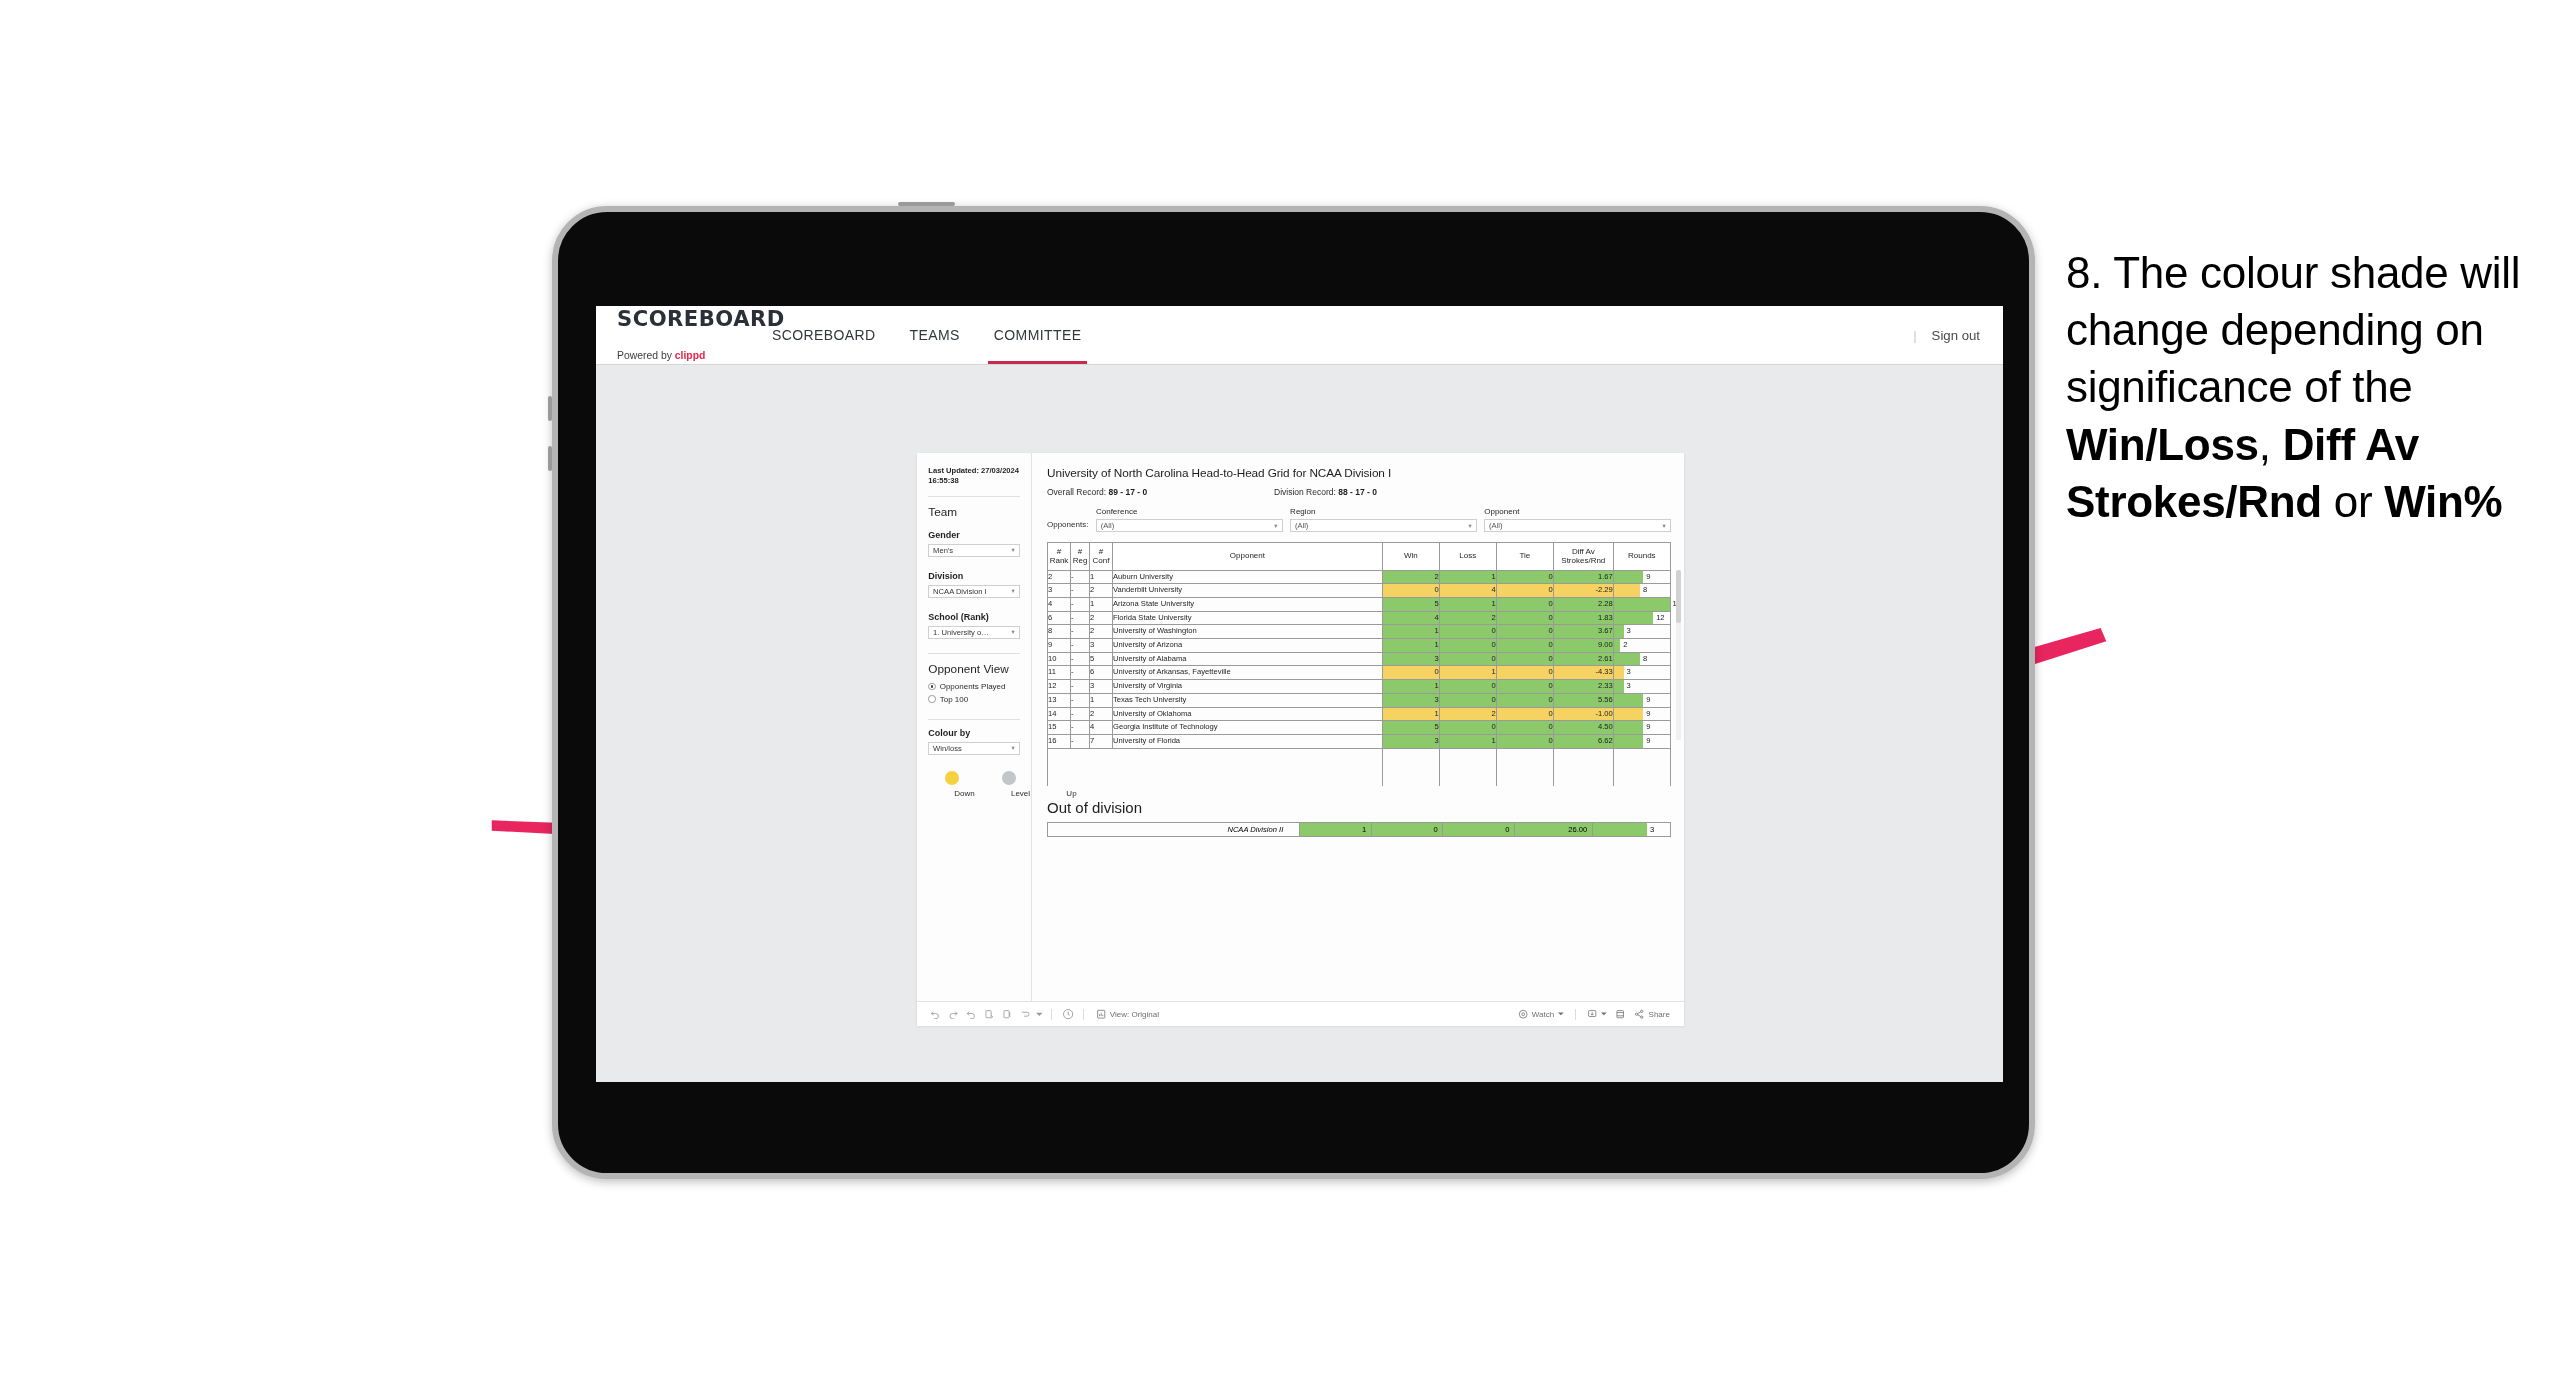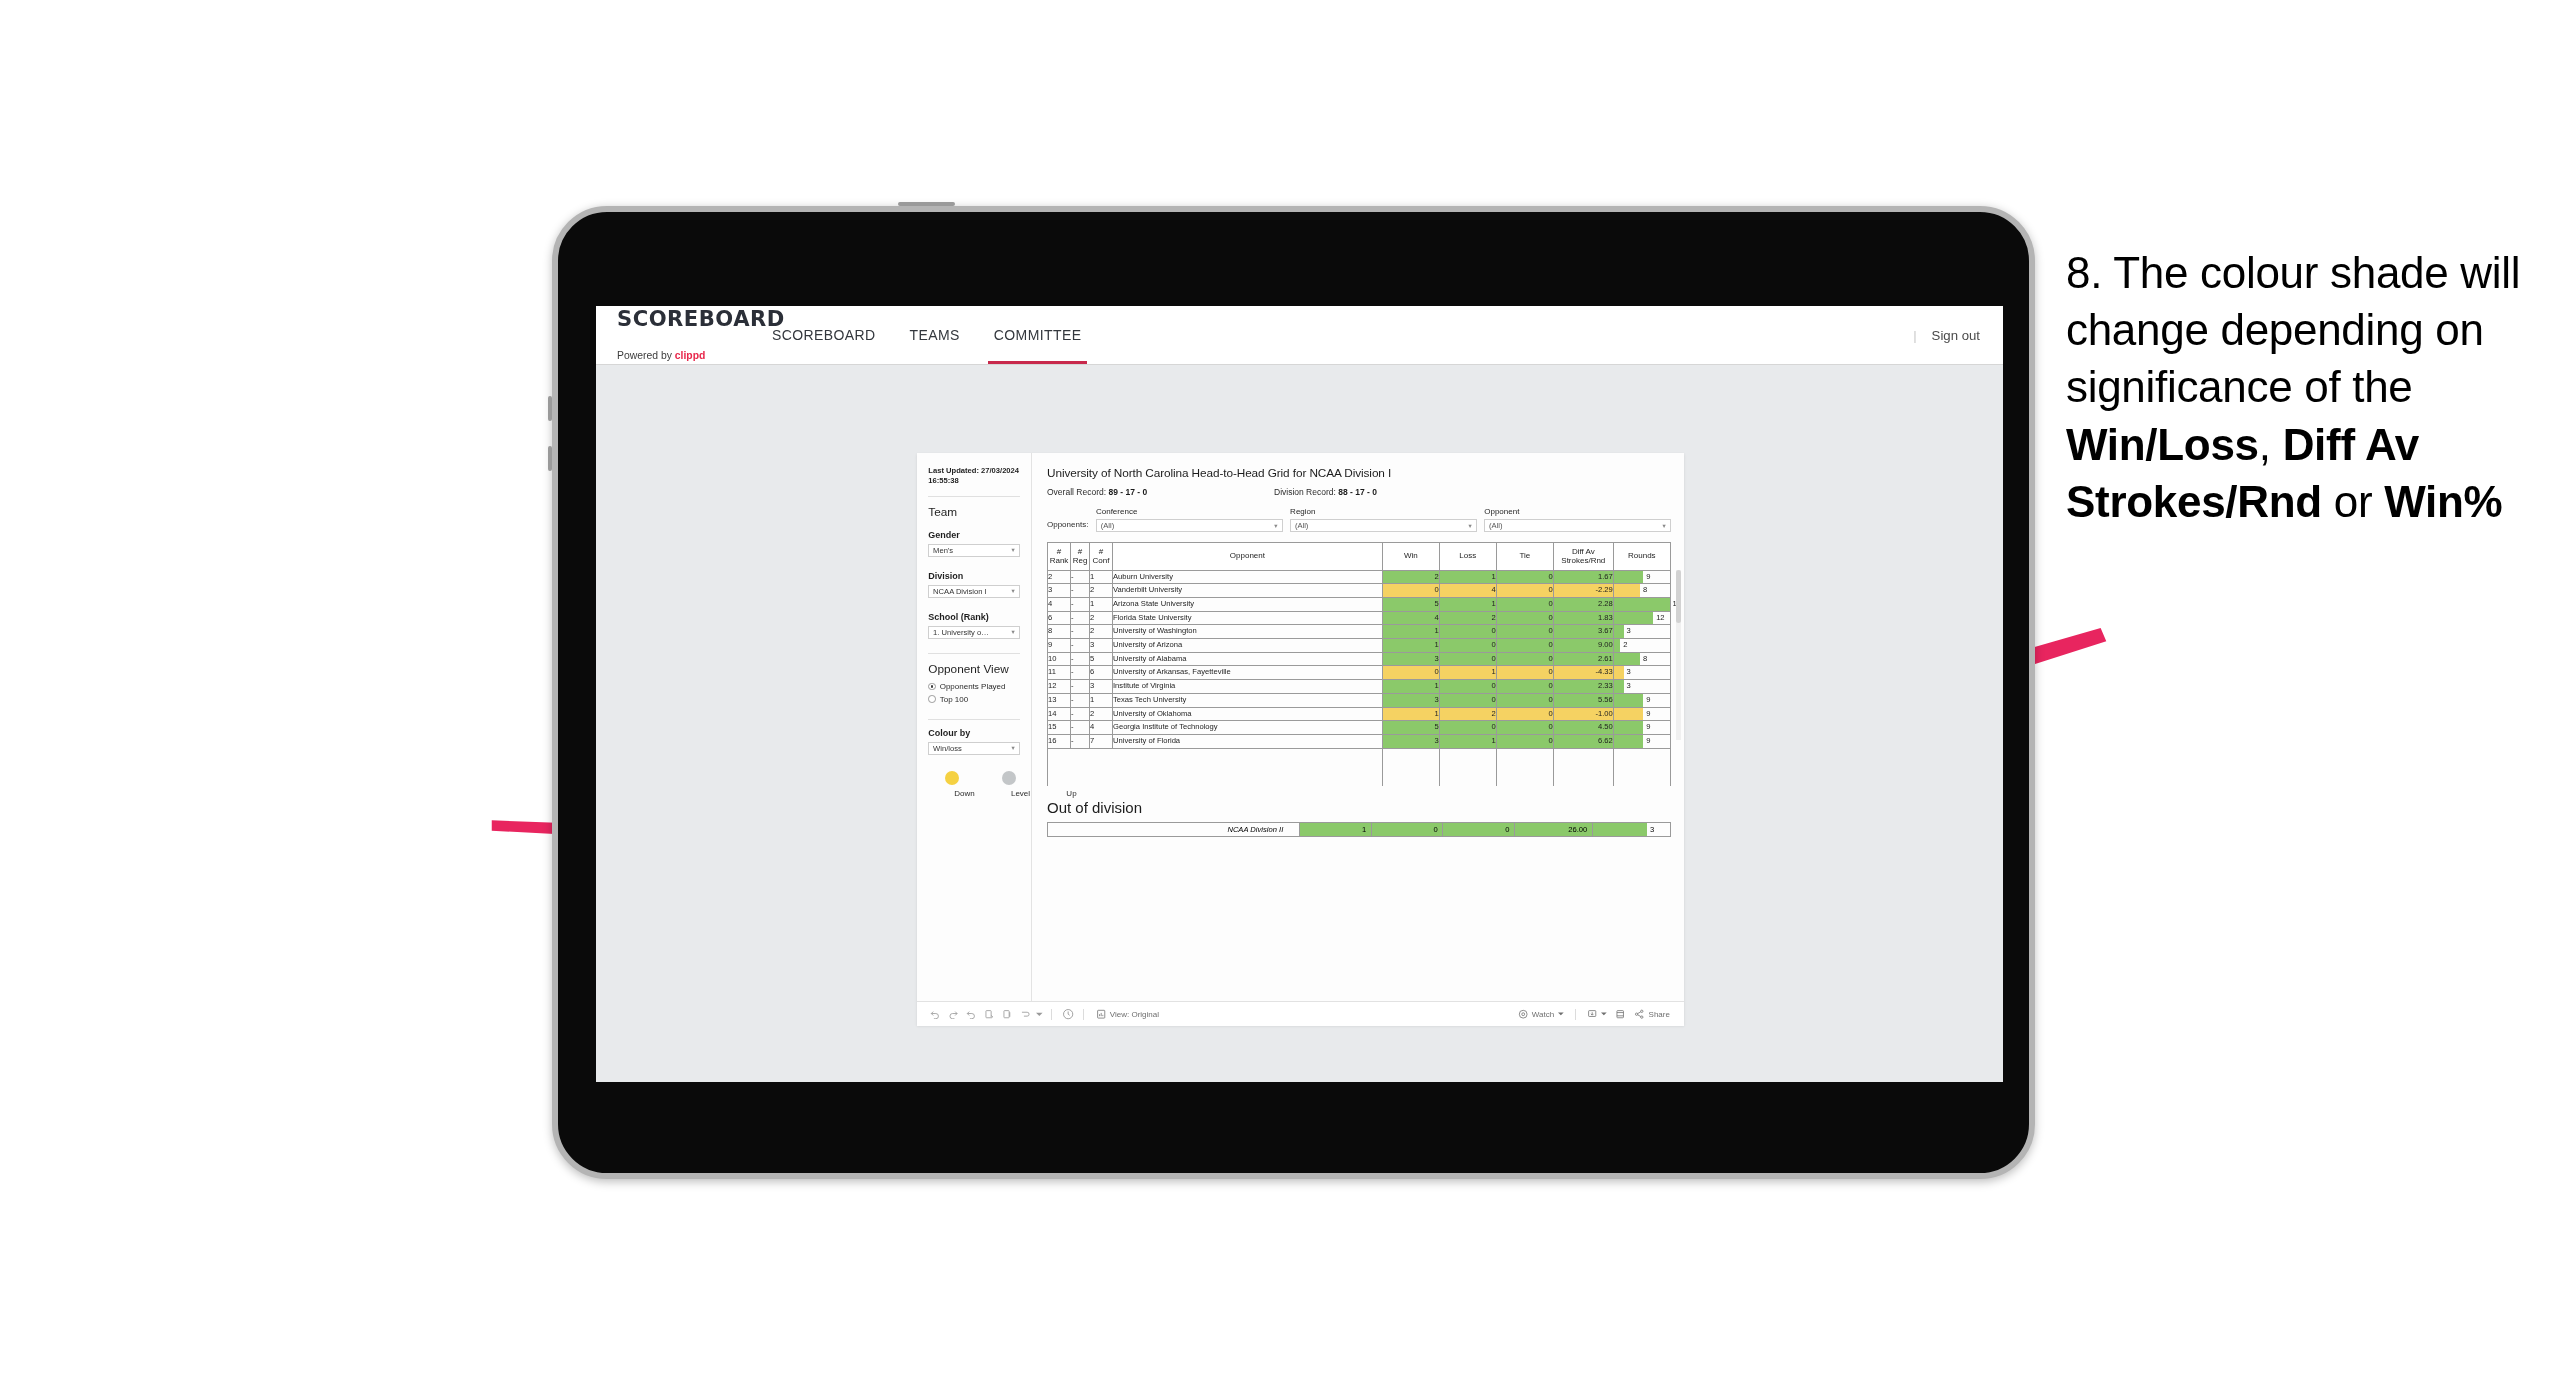--- a/index.html
+++ b/index.html
@@ -479,21 +479,21 @@
                         <td class="num" style="background: rgb(245, 210, 98);">-4.33</td>
                         <td class="rnd">
                           <div class="bar" style="width: 17.6471%; background: rgb(245, 210, 98);"></div>
                           <div class="val" style="left: 17.6471%;">3</div>
                         </td>
                       </tr>
                       <tr>
                         <td class="rank">12</td>
                         <td class="reg">-</td>
                         <td class="conf">3</td>
-                        <td class="opp">Institute of Virginia</td>
+                        <td class="opp">University of Virginia</td>
                         <td class="num sep-col" style="background: rgb(139, 201, 106);">1</td>
                         <td class="num" style="background: rgb(139, 201, 106);">0</td>
                         <td class="num" style="background: rgb(139, 201, 106);">0</td>
                         <td class="num" style="background: rgb(139, 201, 106);">2.33</td>
                         <td class="rnd">
                           <div class="bar" style="width: 17.6471%; background: rgb(139, 201, 106);"></div>
                           <div class="val" style="left: 17.6471%;">3</div>
                         </td>
                       </tr>
                       <tr>

